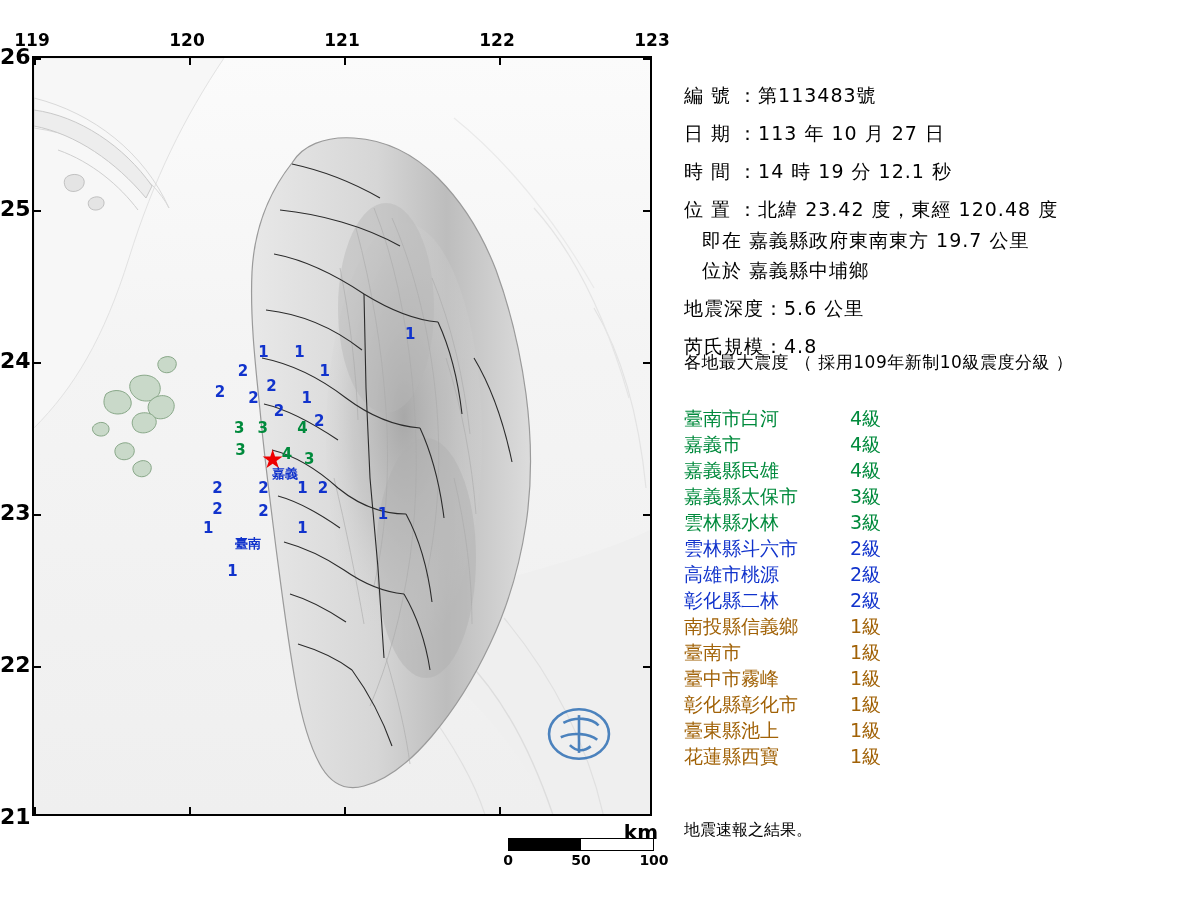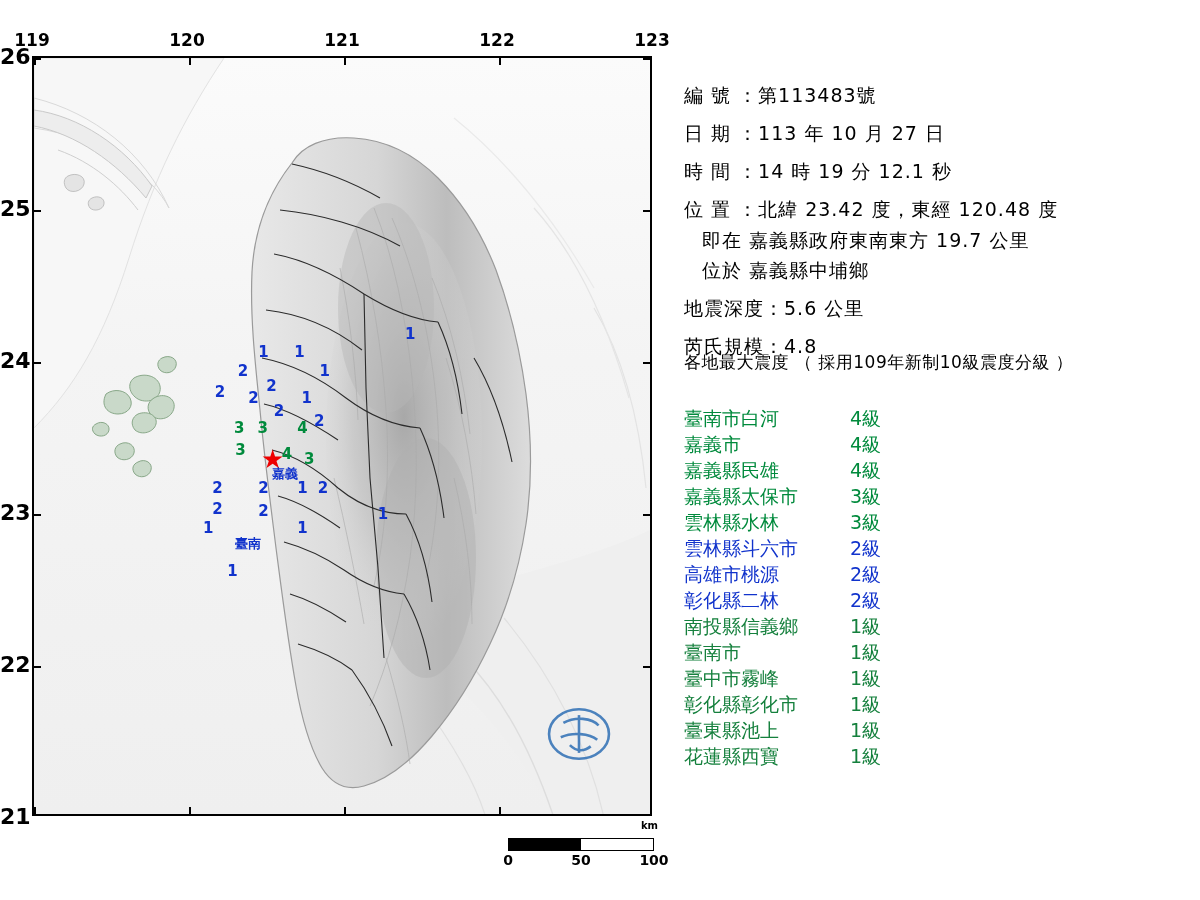--- a/index.html
+++ b/index.html
@@ -109,21 +109,21 @@
     left: 46px; top: 826px;
     font-size: 16px;
     font-weight: bold;
     color: #000;
     white-space: nowrap;
   }
   #map-caption .star { color: #ee0000; font-size: 16px; }
 
   
   #scalebar { position: absolute; left: 508px; top: 838px; width: 150px; }
-  #scalebar .km { position: absolute; right: 0; top: -18px; font-size: 10px; font-weight: bold; }
+  #scalebar .km { position: absolute; right: 0; top: -18px; font-size: 20px; font-weight: bold; }
   #scalebar .bar { position: relative; height: 13px; width: 146px; border: 1px solid #000; display: flex; }
   #scalebar .seg { flex: 1 1 0; height: 100%; }
   #scalebar .seg.on { background: #000; }
   #scalebar .seg.off { background: #fff; }
   #scalebar .labels { position: relative; height: 18px; }
   #scalebar .labels span { position: absolute; font-size: 14px; font-weight: bold; transform: translateX(-50%); top: 1px; }
 
   
   #report {
     position: absolute;
@@ -160,21 +160,21 @@
     position: relative;
     height: 26px;
     font-size: 19px;
     white-space: nowrap;
   }
   .int-row .place { position: absolute; left: 0; top: 0; }
   .int-row .lvl { position: absolute; left: 166px; top: 0; }
   .lv4 { color: #008a3c; }
   .lv3 { color: #008a3c; }
   .lv2 { color: #1133cc; }
-  .lv1 { color: #15803d; text-decoration: underline; }
+  .lv1 { color: #a16207; text-decoration: underline; }
 
   #footnote {
     position: absolute; left: 4px; top: 818px;
     font-size: 16px; line-height: 1.45;
     white-space: nowrap;
   }
 </style>
 </head>
 <body>
 
@@ -436,15 +436,16 @@
         <div class="int-row lv1">
           <span class="place">臺東縣池上</span>
           <span class="lvl">1級</span>
         </div>
         <div class="int-row lv1">
           <span class="place">花蓮縣西寶</span>
           <span class="lvl">1級</span>
         </div>
       </div>
     <div id="footnote">
+      <div>地震速報之結果。</div>
     </div>
   </div>
 </div>
 
 </body></html>

